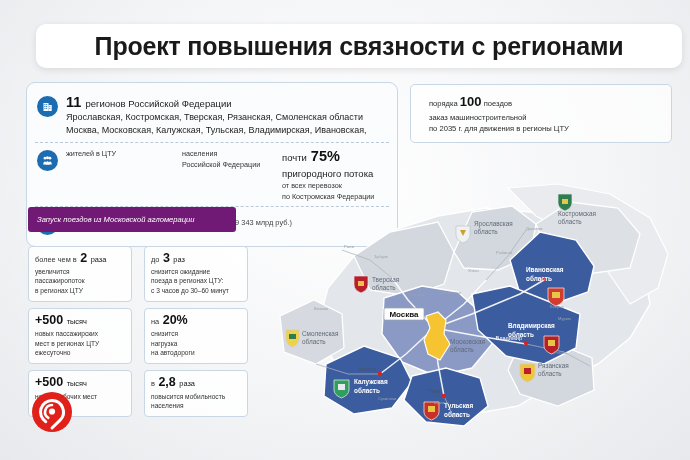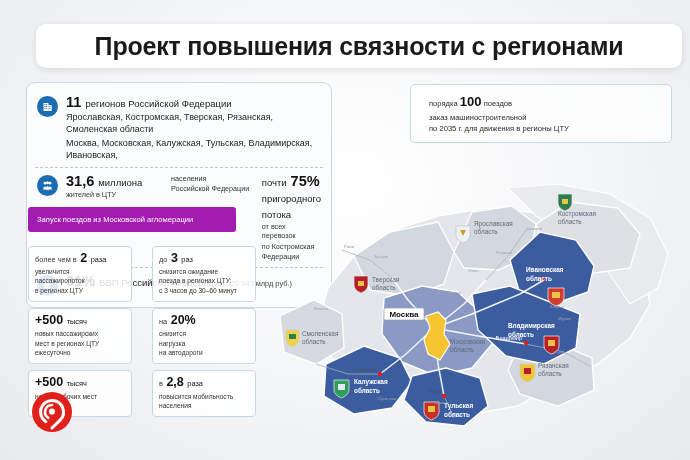--- a/index.html
+++ b/index.html
@@ -30,21 +30,21 @@
     font-weight: bold;
     color: #1a1a1a;
     letter-spacing: -0.2px;
     white-space: nowrap;
   }
 
   
   .stats-panel {
     position: absolute;
     left: 26px; top: 82px;
-    width: 306px;
+    width: 372px;
     background: #fbfcfd;
     border: 1px solid #c9d7e4;
     border-radius: 9px;
     padding: 6px 8px 6px 8px;
   }
   .stat-row { display: flex; align-items: flex-start; padding: 5px 2px; }
   .stat-row + .stat-row { border-top: 1px dashed #b9c9d8; }
 
   .ico {
     width: 21px; height: 21px; border-radius: 50%;
@@ -79,36 +79,37 @@
     padding: 7px 9px 8px 18px;
   }
   .trains-box .t1 { font-size: 7.6px; color: #2b2b2b; line-height: 1.5; }
   .trains-box .t1 b { font-size: 13px; font-weight: bold; color: #111; }
 
   
   .blue-hdr {
     position: absolute;
     left: 28px; top: 207px;
     width: 208px;
-    background: #a21caf;
+    background: #701a75;
     border-radius: 3px;
     padding: 7px 9px;
     color: #fff;
     font-size: 7.6px;
     line-height: 1.5;
+    font-style: italic;
   }
 
   
   .cards {
     position: absolute;
     left: 28px; top: 246px;
     width: 222px;
     display: grid;
     grid-template-columns: 104px 104px;
-    gap: 6px 20px;
+    gap: 6px 12px;
   }
   .card {
     background: rgba(255,255,255,0.85);
     border: 1px solid #c9d7e4;
     border-radius: 4px;
     padding: 5px 6px 6px 6px;
     min-height: 44px;
   }
   .card .hl { font-size: 12.5px; font-weight: bold; color: #111; line-height: 1.05; }
   .card .hl .lbl { font-size: 7.4px; font-weight: normal; }
@@ -176,24 +177,20 @@
           <circle cx="9" cy="4.2" r="1.35" fill="#fff"></circle>
           <circle cx="6.5" cy="3.7" r="1.5" fill="#fff"></circle>
           <path d="M2.2 10.6c0-2 .9-3.2 1.8-3.2s1.8 1.2 1.8 3.2z" fill="#fff"></path>
           <path d="M7.2 10.6c0-2 .9-3.2 1.8-3.2s1.8 1.2 1.8 3.2z" fill="#fff"></path>
           <path d="M4.6 10.8c0-2.3 1-3.6 1.9-3.6s1.9 1.3 1.9 3.6z" fill="#fff"></path>
         </svg>
       </span>
       <div class="stat-body">
         <div class="cols">
           <div class="col-a">
-            <div class="big">
-              <span>31,6</span>
-              <span class="unit">миллиона</span>
-            </div>
             <div class="small">жителей в ЦТУ</div>
           </div>
           <div class="col-b">
             <div class="small">населения</div>
             <div class="small">Российской Федерации</div>
           </div>
           <div class="col-c">
             <div class="big">
               <span class="unit">почти</span>
               <span>75%</span>

